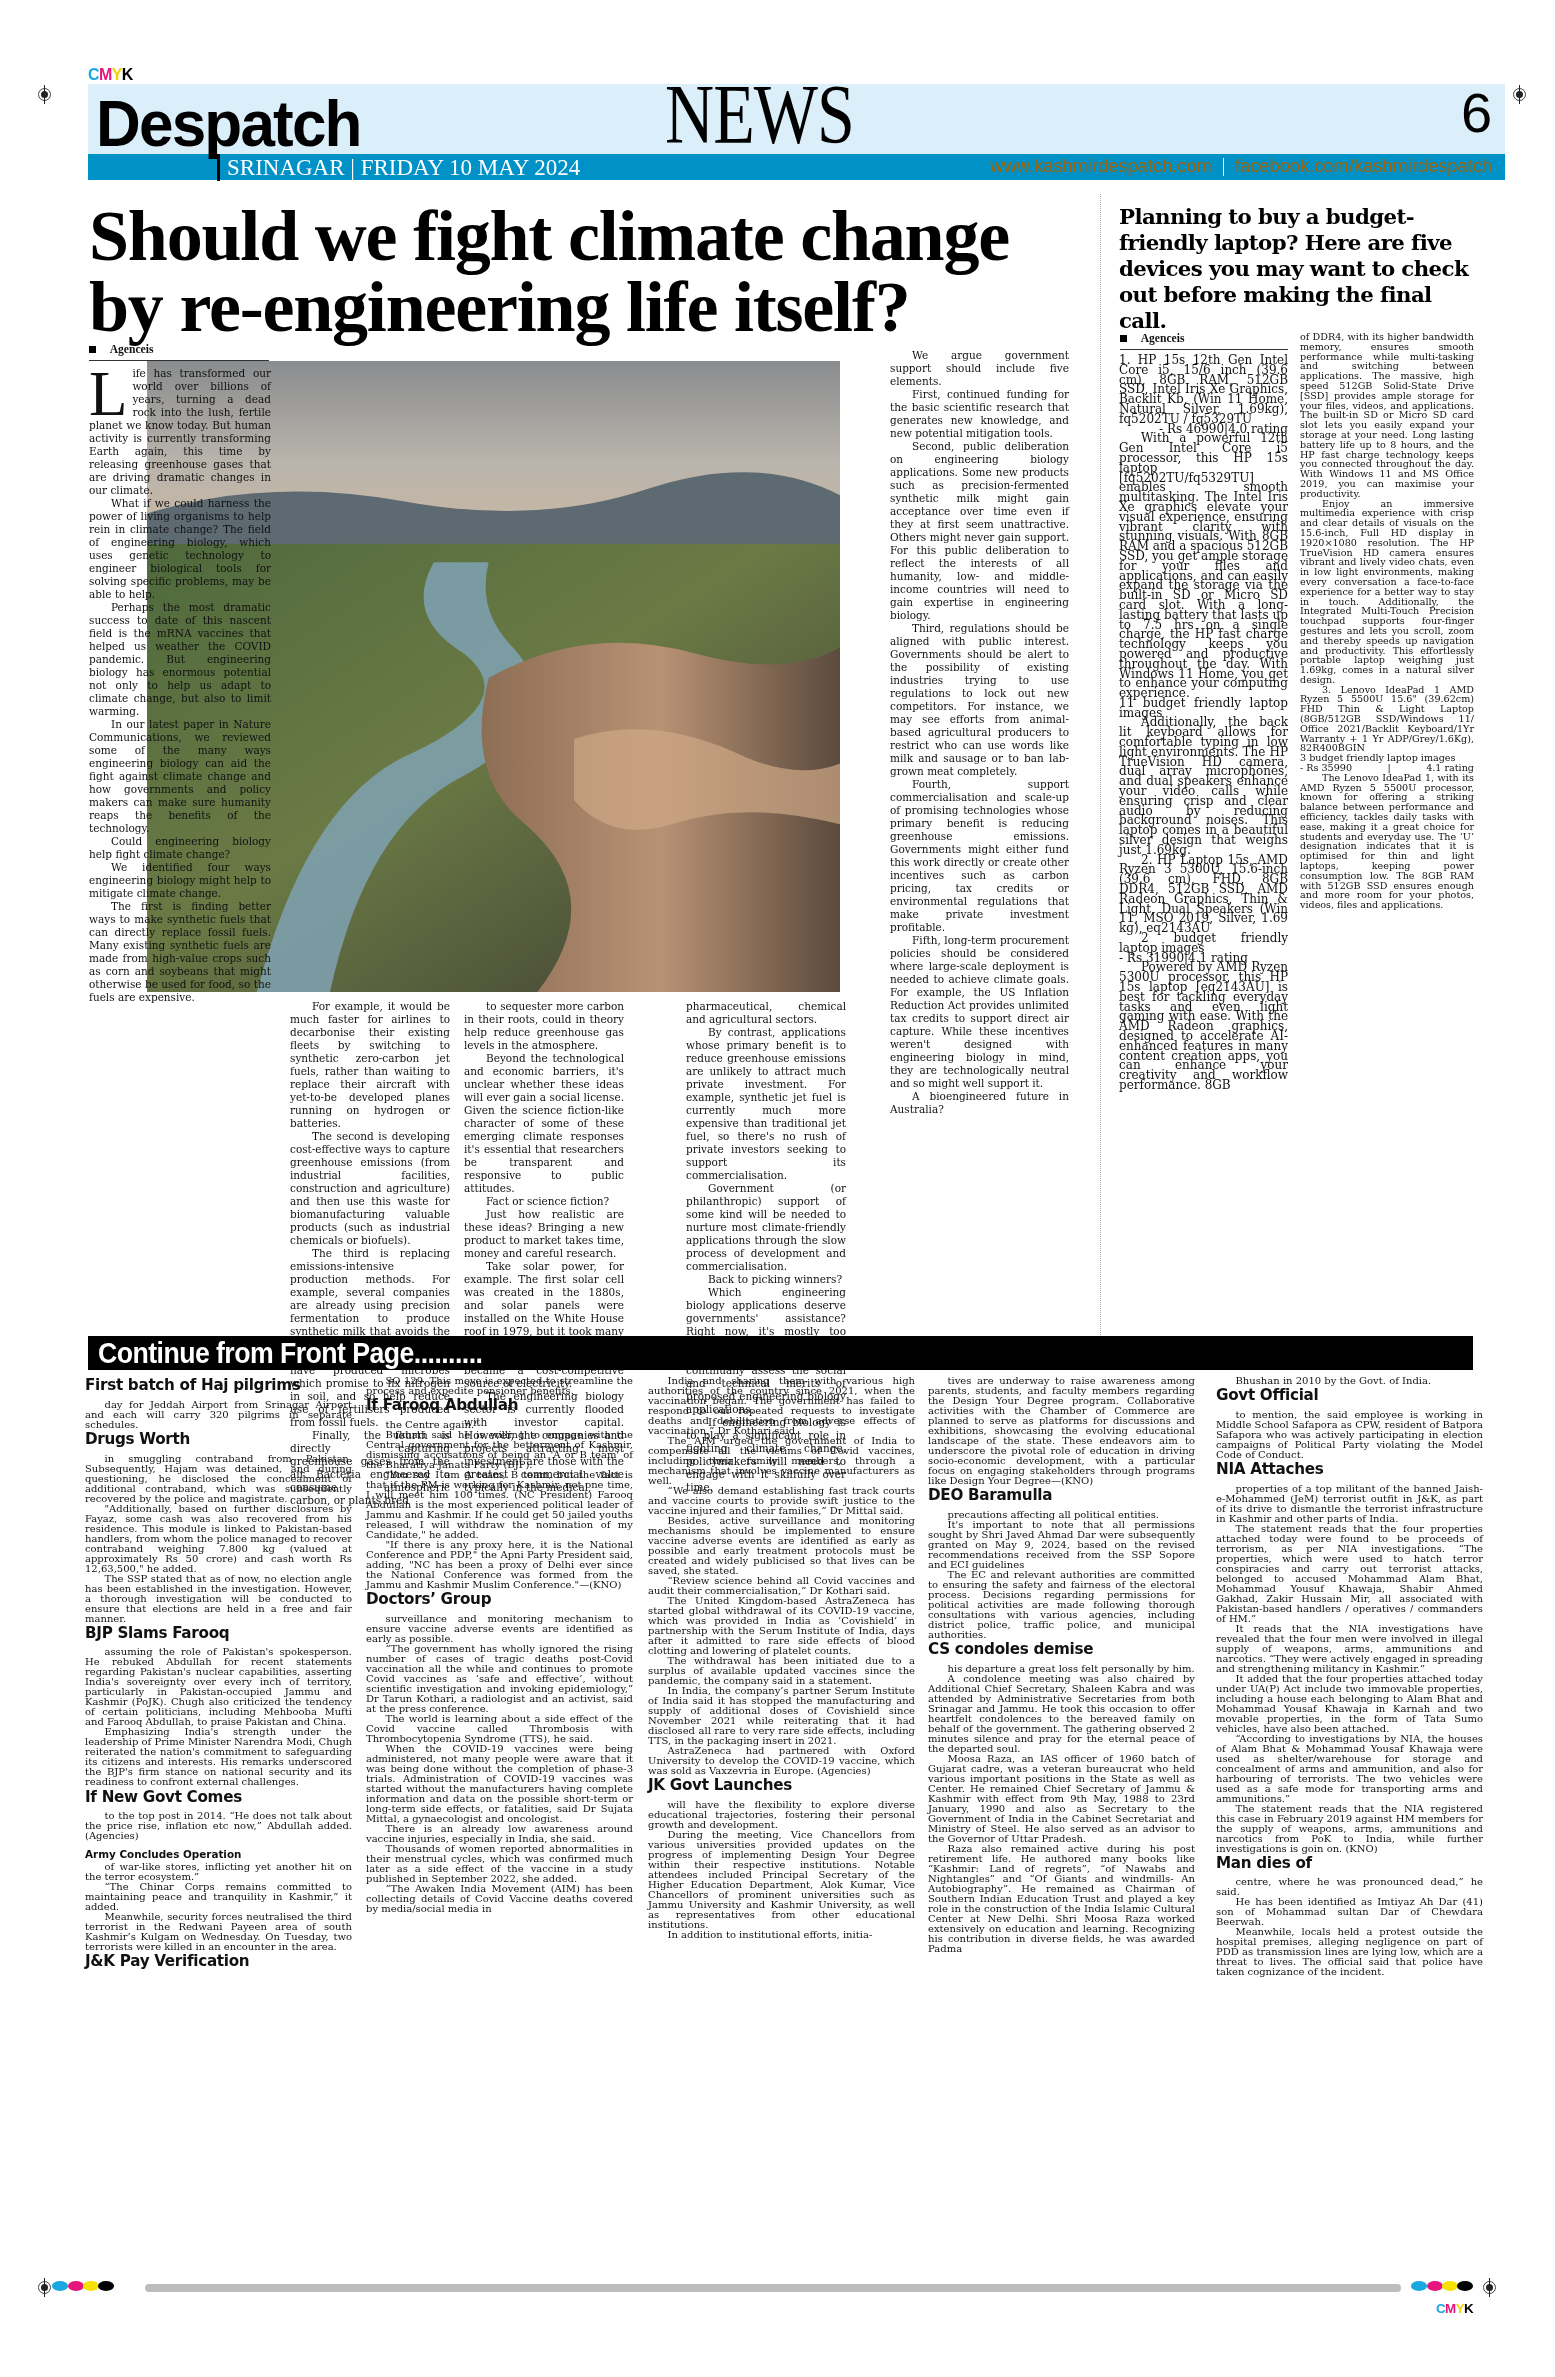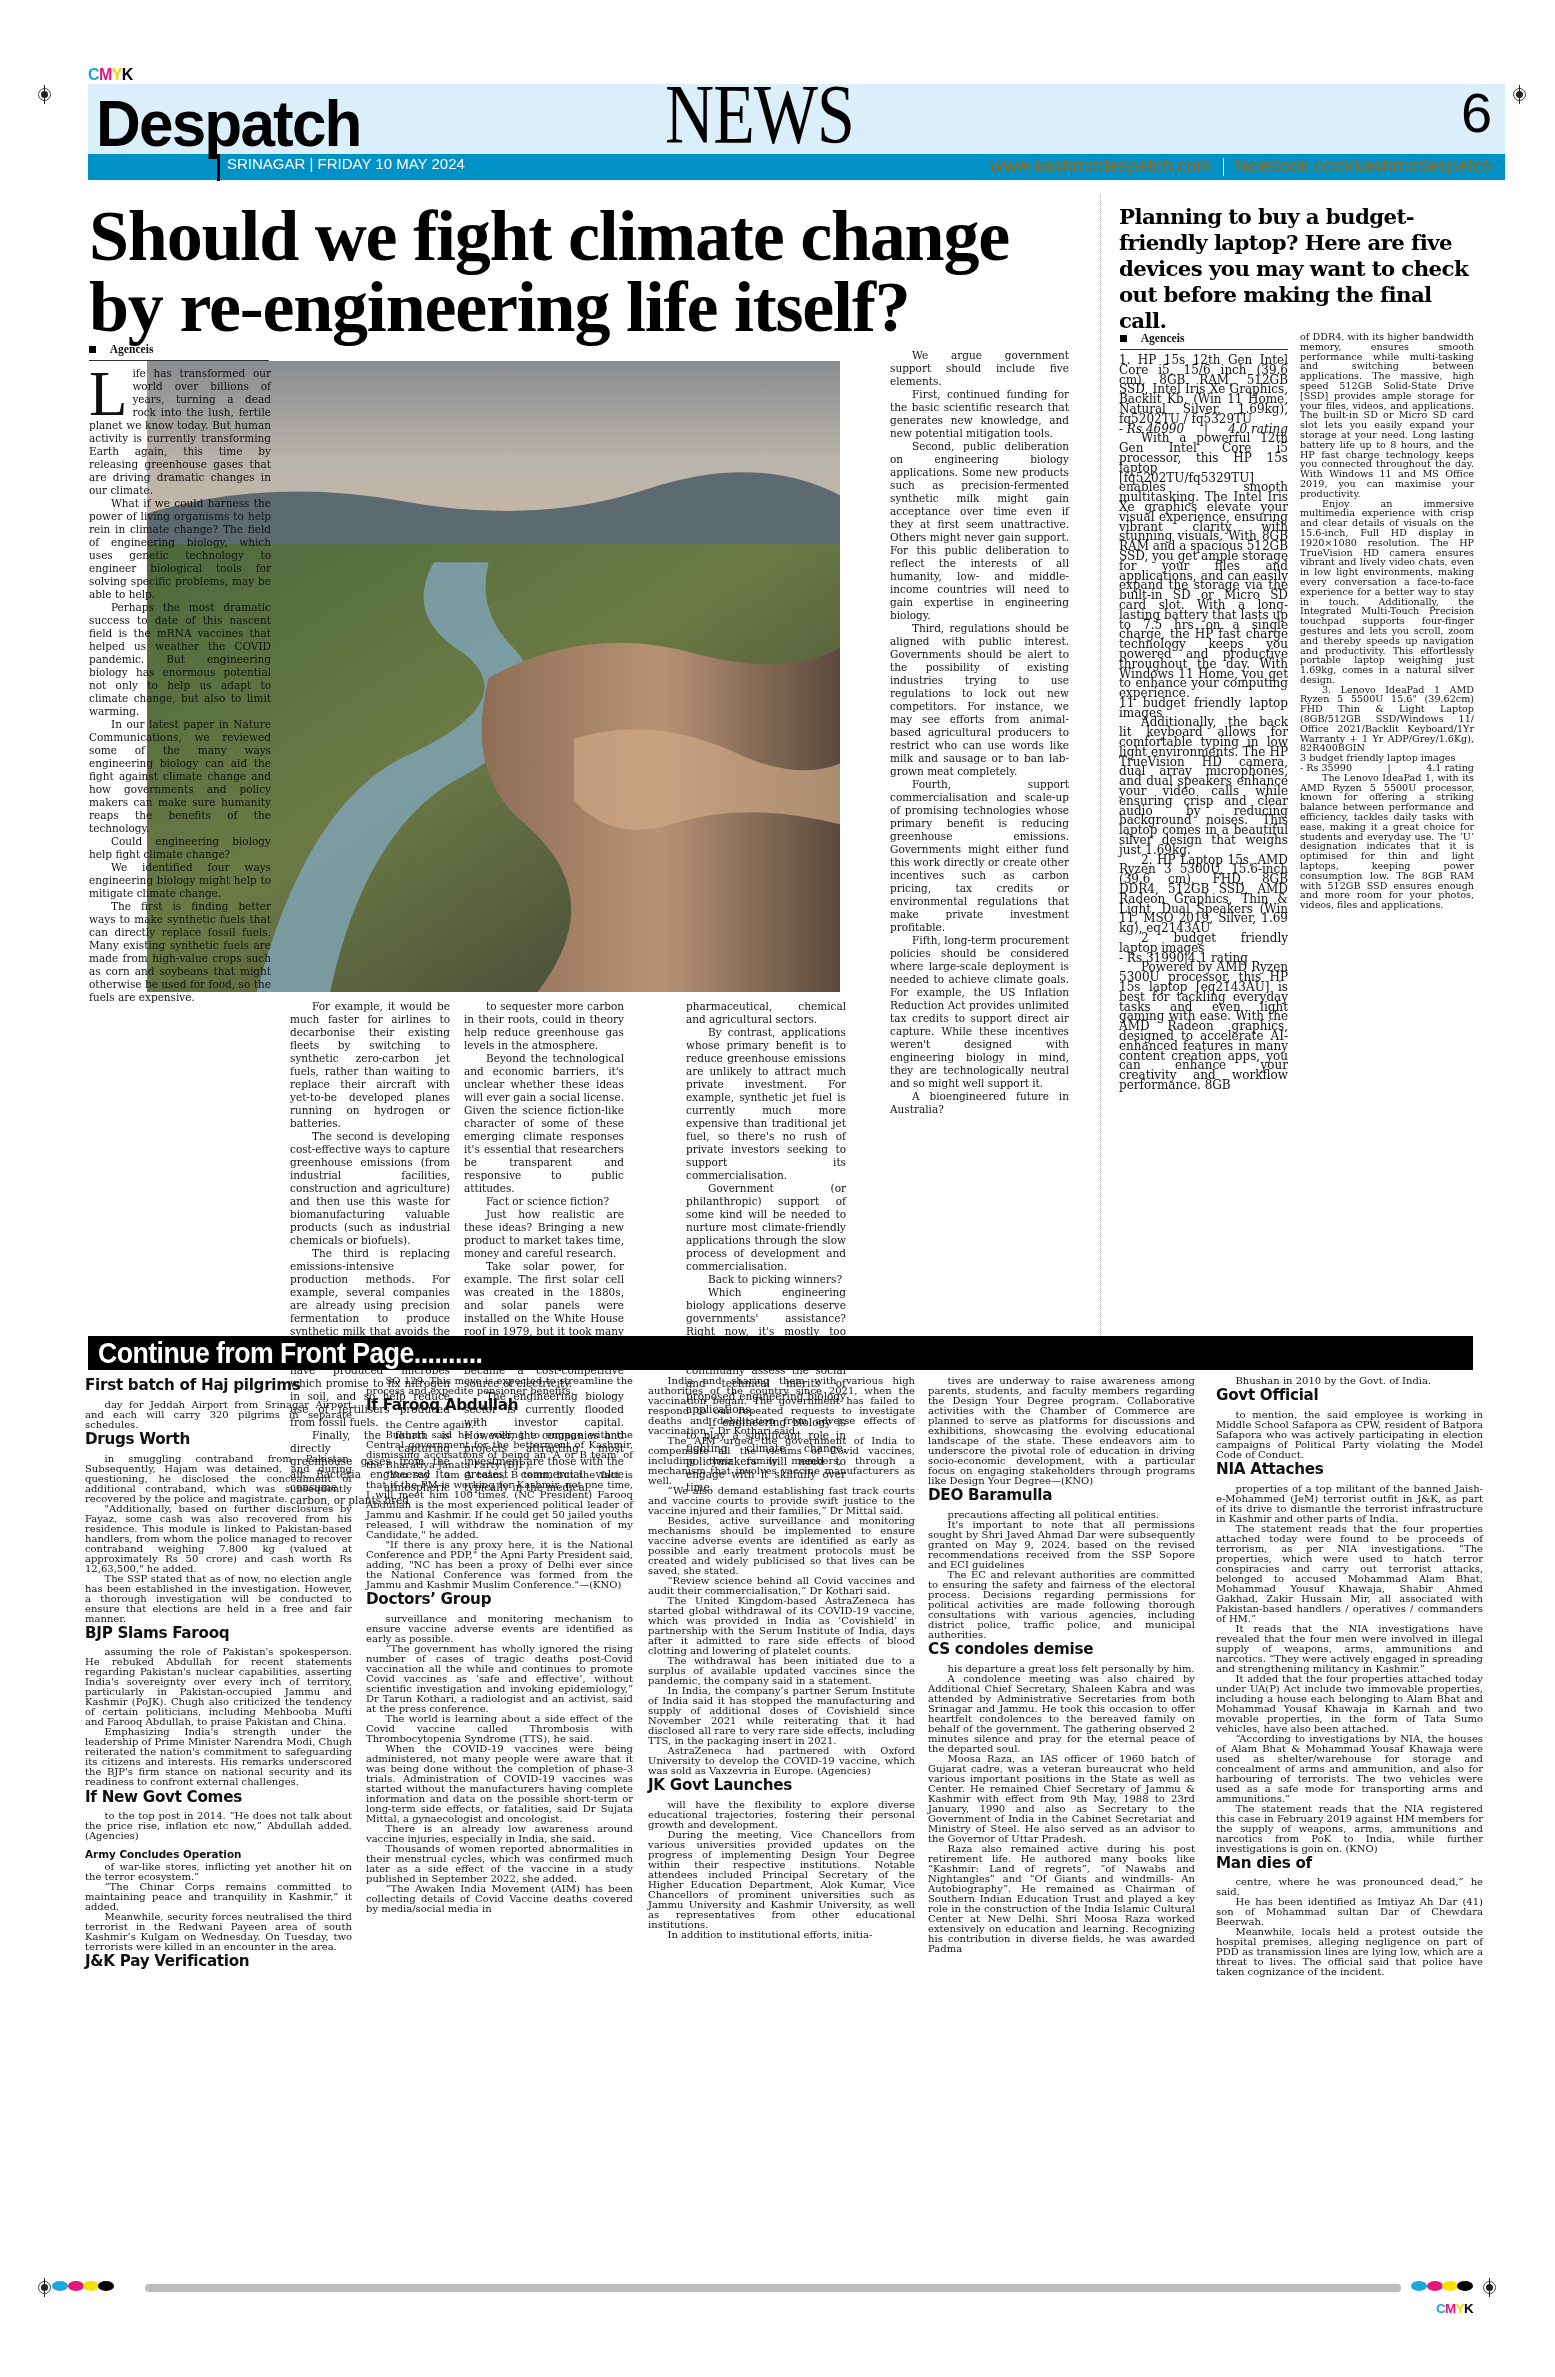--- a/index.html
+++ b/index.html
@@ -11,21 +11,21 @@
   
   .mast{left:88px;top:84px;width:1417px;height:96px;background:#dbeffa;}
   .mast-bar{left:88px;top:154px;width:1417px;height:26px;background:#0092c7;}
   .reg{width:11px;height:11px;border:1.2px solid #444;border-radius:50%;}
   .reg::before{content:"";position:absolute;left:4.9px;top:-3.7px;width:1.2px;height:18.3px;background:#222;}
   .reg::after{content:"";position:absolute;left:1.8px;top:1.8px;width:7.3px;height:7.3px;border-radius:50%;background:#222;}
   .brand{left:96px;top:91px;font-family:"Liberation Sans",sans-serif;font-weight:bold;font-size:62px;letter-spacing:-1.8px;color:#000;line-height:1;transform:scaleY(1.05);transform-origin:left top;}
   .brand-line{left:217px;top:154px;width:3px;height:27.4px;background:#000;}
   .section{left:665px;top:72px;font-family:"Liberation Serif",serif;font-size:85px;line-height:1;color:#000;letter-spacing:-1.2px;transform:scaleX(0.8);transform-origin:left top;}
   .pageno{left:1461px;top:85px;font-family:"Liberation Sans",sans-serif;font-size:56px;color:#000;line-height:1;}
-  .dateline{left:227px;top:155px;font-family:Liberation Sans, sans-serif;font-size:15px;color:#fff;letter-spacing:0px;}
+  .dateline{left:227px;top:155px;font-family:Liberation Serif, serif;font-size:23px;color:#fff;letter-spacing:0px;}
   .sites{right:64px;top:155px;font-family:"Liberation Sans",sans-serif;font-size:18.3px;color:#a16207;}
   .sites .sep{display:inline-block;width:1.2px;height:18.3px;background:#fff;margin:0 11px;vertical-align:middle;}
   
   .h1{left:89px;top:201px;width:1000px;font-family:"Liberation Serif",serif;font-weight:bold;font-size:72px;line-height:71px;letter-spacing:-1.2px;color:#000;}
   .h2{left:1119px;top:204px;width:354px;font-family:"DejaVu Serif",serif;font-weight:bold;font-size:21.3px;line-height:26px;letter-spacing:-0.6px;color:#000;}
   .byline{font-family:"Liberation Serif",serif;font-weight:bold;font-size:11.6px;display:flex;align-items:center;gap:13.4px;border-bottom:1.2px solid #333;padding-bottom:3.7px;}
   .byline .sq{width:7.3px;height:7.3px;background:#000;display:inline-block;}
   .divider-v{left:1100px;top:194px;width:0;height:1141px;border-left:1.2px dotted #aaa;}
   
   .col{font-size:10.5px;line-height:13px;text-align:justify;hyphens:auto;}
@@ -145,21 +145,21 @@
 
 <div class="abs divider-v"></div>
 
 <div class="abs h2">Planning to buy a budget-friendly laptop? Here are five devices you may want to check out before making the final call.</div>
 <div class="abs byline" style="left:1120px;top:332px;width:168px;">
   <span class="sq"></span>
     <span>Agenceis</span>
 </div>
 <div class="abs col" style="left:1119px;top:356px;width:169px;font-size:12px;line-height:9.8px;">
   <p class="noind">1. HP 15s 12th Gen Intel Core i5, 15/6 inch (39.6 cm), 8GB RAM, 512GB SSD, Intel Iris Xe Graphics, Backlit Kb, (Win 11 Home, Natural Silver, 1.69kg), fq5202TU / fq5329TU</p>
-  <p class="noind" style="display:flex;justify-content:space-between;font-style:italic;">
+  <p class="noind" style="display:flex;justify-content:flex-end;">
       <span>- Rs 46990</span>
       <span>|</span>
       <span>4.0 rating</span>
     </p>
   <p>With a powerful 12th Gen Intel Core i5 processor, this HP 15s laptop [fq5202TU/fq5329TU] enables smooth multitasking. The Intel Iris Xe graphics elevate your visual experience, ensuring vibrant clarity with stunning visuals. With 8GB RAM and a spacious 512GB SSD, you get ample storage for your files and applications, and can easily expand the storage via the built-in SD or Micro SD card slot. With a long-lasting battery that lasts up to 7.5 hrs on a single charge, the HP fast charge technology keeps you powered and productive throughout the day. With Windows 11 Home, you get to enhance your computing experience.</p>
   <p class="noind">11 budget friendly laptop images</p>
   <p>Additionally, the back lit keyboard allows for comfortable typing in low light environments. The HP TrueVision HD camera, dual array microphones, and dual speakers enhance your video calls while ensuring crisp and clear audio by reducing background noises. This laptop comes in a beautiful silver design that weighs just 1.69kg.</p>
   <p>2. HP Laptop 15s, AMD Ryzen 3 5300U, 15.6-inch (39.6 cm), FHD, 8GB DDR4, 512GB SSD, AMD Radeon Graphics, Thin &amp; Light, Dual Speakers (Win 11, MSO 2019, Silver, 1.69 kg), eq2143AU</p>
   <p>2 budget friendly laptop images</p>
   <p class="noind" style="display:flex;justify-content:flex-start;">

